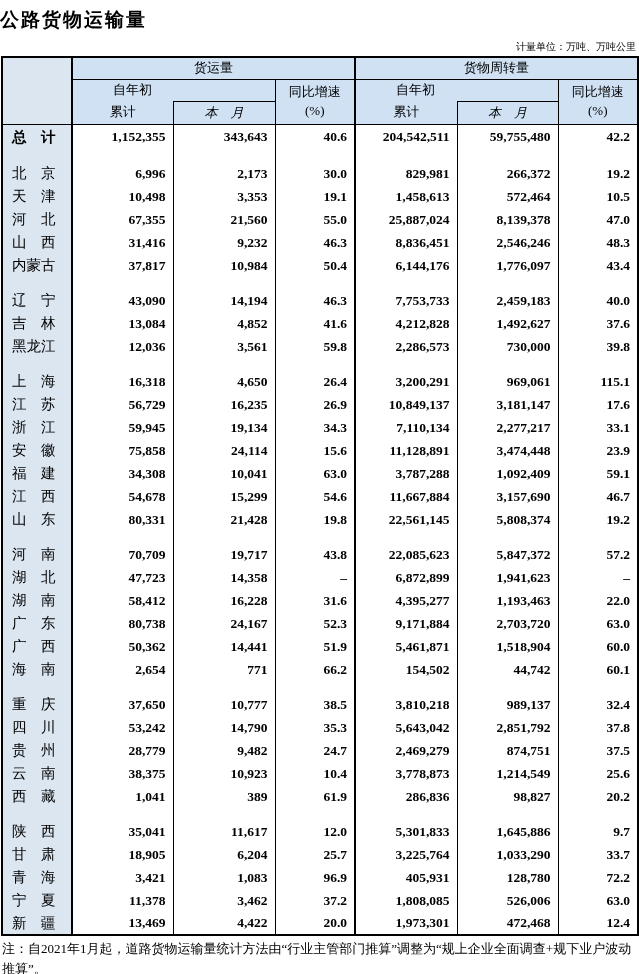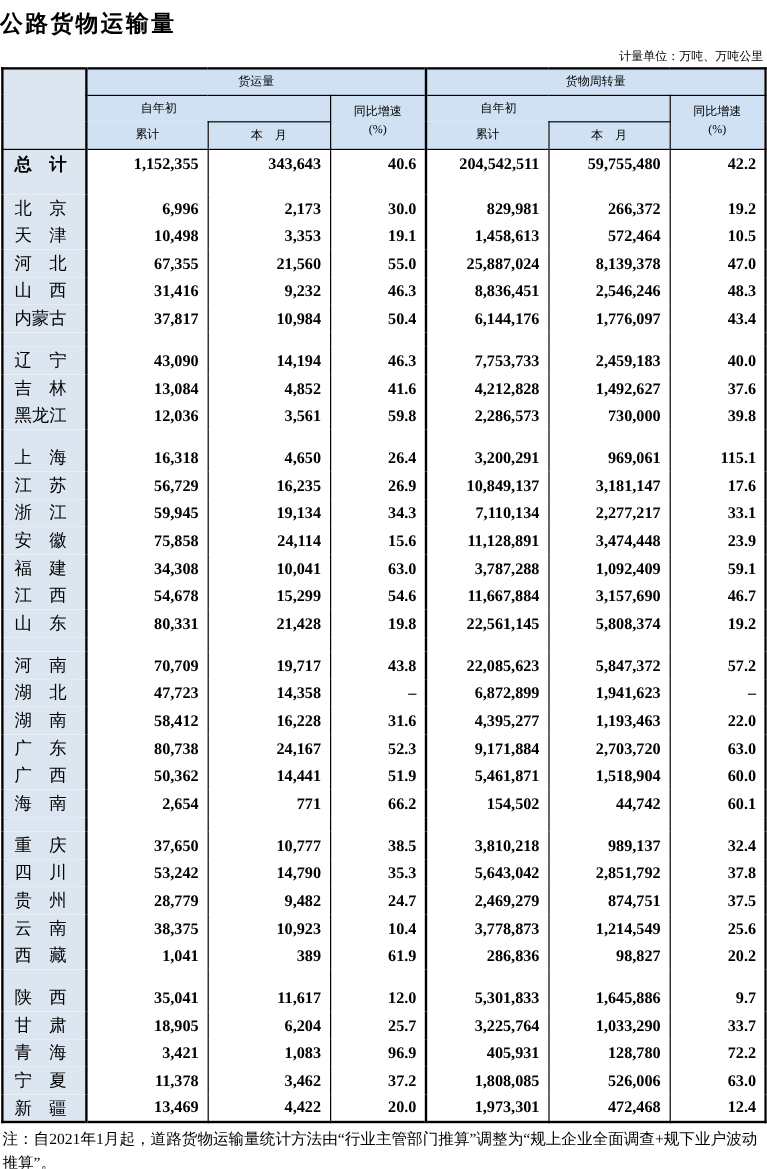--- a/index.html
+++ b/index.html
@@ -51,34 +51,34 @@
   
   .bL1{border-left:1px solid var(--border);}
   .bL2{border-left:2px solid var(--border);}
   
   tr.h1{height:22px;}
   tr.h2{height:22px;}
   tr.h3{height:23px;}
   .hcell{
     background:var(--header-bg);
     text-align:center;
-    font-size:10px;
+    font-size:13px;
   }
   .corner{
     background:var(--name-bg);
     border-right:2px solid var(--border);
   }
   tr.h1 .hcell{border-bottom:1px solid var(--border);}
   .cum-span{border-bottom:none;text-align:left;padding-left:12px;}
   .cum-span .half{
     display:inline-block;width:50%;text-align:center;
   }
   .yoy-cell{border-bottom:1px solid var(--border);line-height:1.45;}
   .subline{border-bottom:1px solid var(--border);}
-  .topline{border-top:1px solid var(--border);}
+  .topline{border-top:1px solid var(--border);font-style:italic;}
   
   tr.total-row{height:26px;}
   tr.total-row td{border-top:1px solid var(--border);font-weight:bold;margin-left:32px;}
   tr.data-row{height:23px;}
   tr.spacer-row{height:12px;}
   td.name{
     background:var(--name-bg);
     text-align:left;
     padding-left:9px;
     font-size:14.5px;

